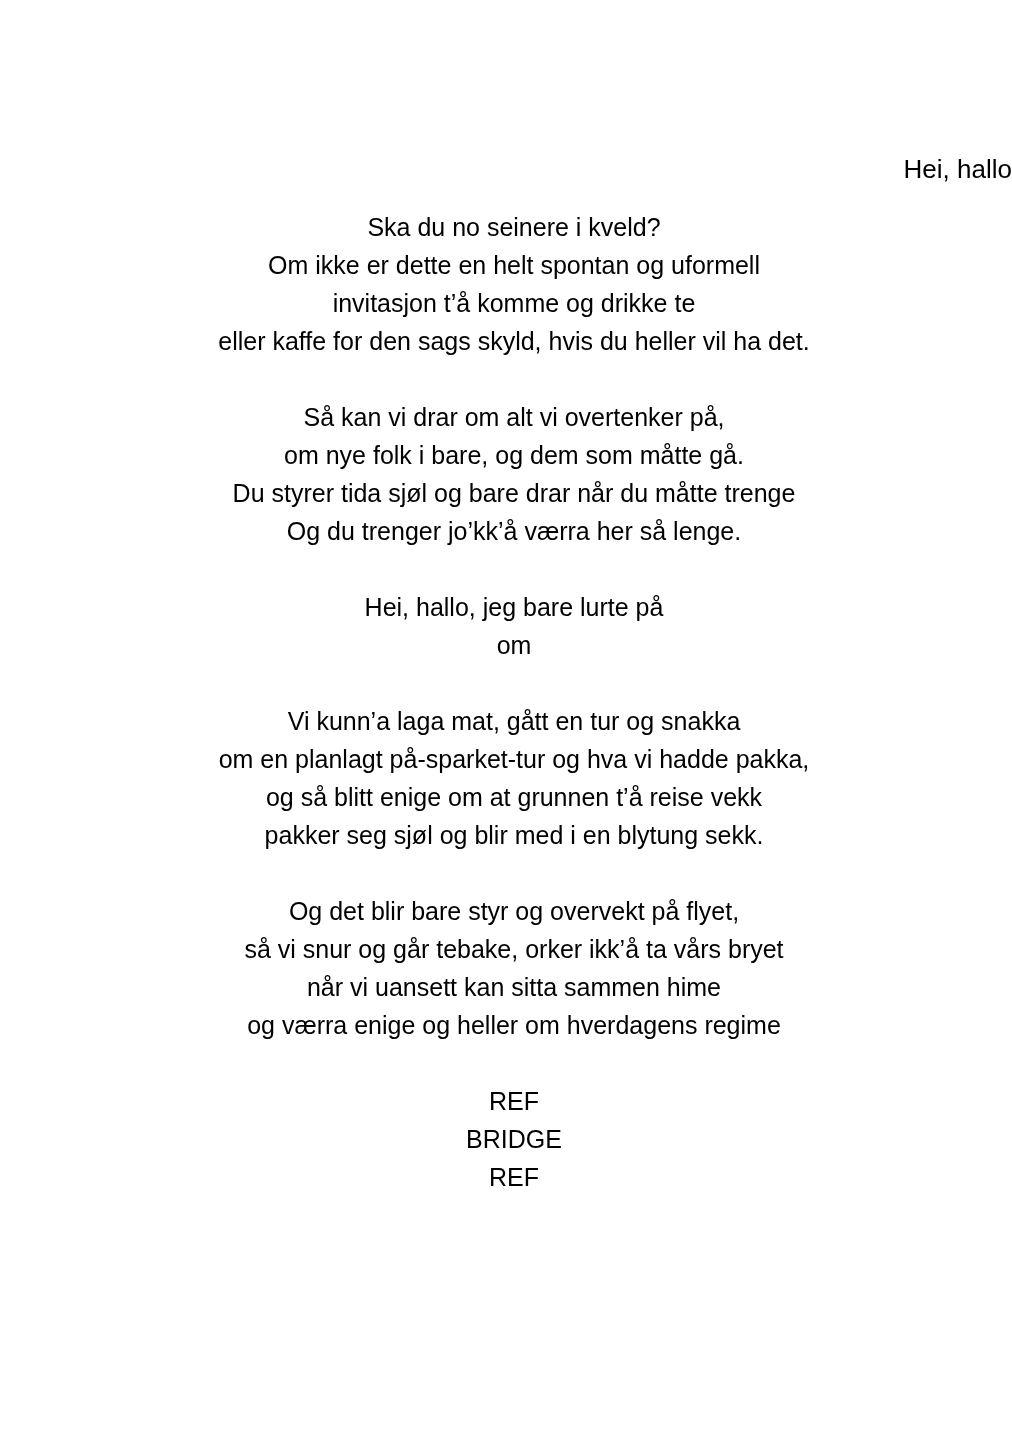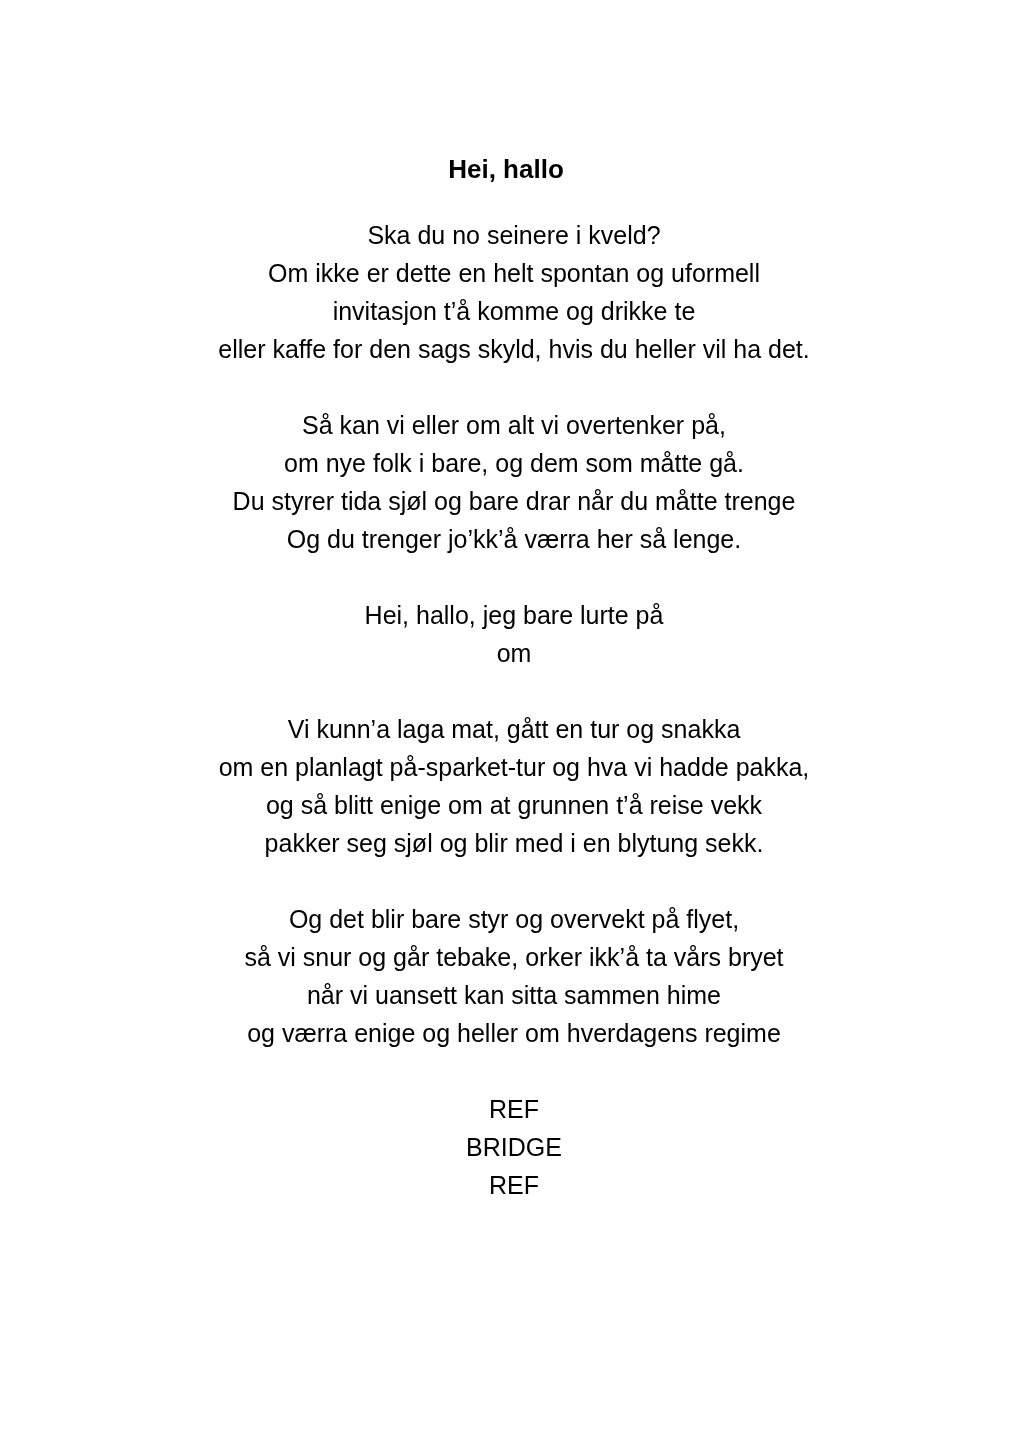--- a/index.html
+++ b/index.html
@@ -13,23 +13,24 @@
     box-sizing: border-box;
     padding-top: 150px;
     background: #ffffff;
     color: #000000;
     font-family: "Liberation Sans", sans-serif;
     text-align: center;
     overflow: hidden;
   }
   .song-title {
     font-size: 26px;
-    font-weight: bold;
+    font-weight: normal;
     line-height: 38px;
-    margin: 0 0 28px 0;
+    margin: 0 0 20px 0;
+    text-align: right;
   }
   .stanza {
     margin: 0 0 38px 0;
     padding-left: 16px;
   }
   .stanza p {
     font-size: 25px;
     line-height: 38px;
     margin: 0;
   }
@@ -42,21 +43,21 @@
   <h1 class="song-title">Hei, hallo</h1>
 
   <div class="stanza">
     <p>Ska du no seinere i kveld?</p>
     <p>Om ikke er dette en helt spontan og uformell</p>
     <p>invitasjon t’å komme og drikke te</p>
     <p>eller kaffe for den sags skyld, hvis du heller vil ha det.</p>
   </div>
 
   <div class="stanza">
-    <p>Så kan vi eller om alt vi overtenker på,</p>
+    <p>Så kan vi drar om alt vi overtenker på,</p>
     <p>om nye folk i bare, og dem som måtte gå.</p>
     <p>Du styrer tida sjøl og bare drar når du måtte trenge</p>
     <p>Og du trenger jo’kk’å værra her så lenge.</p>
   </div>
 
   <div class="stanza">
     <p>Hei, hallo, jeg bare lurte på</p>
     <p>om</p>
   </div>
 

